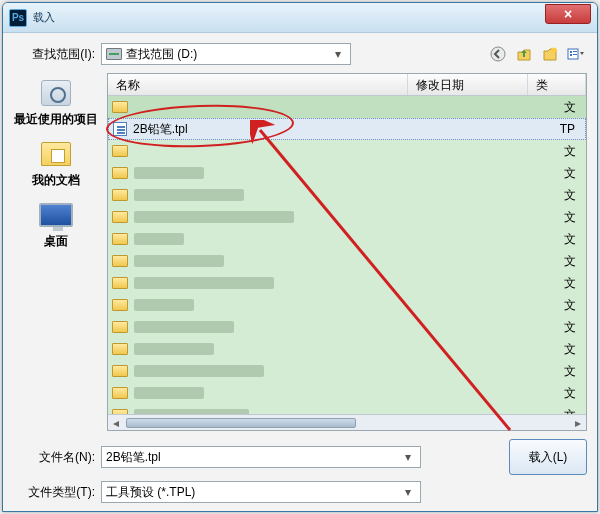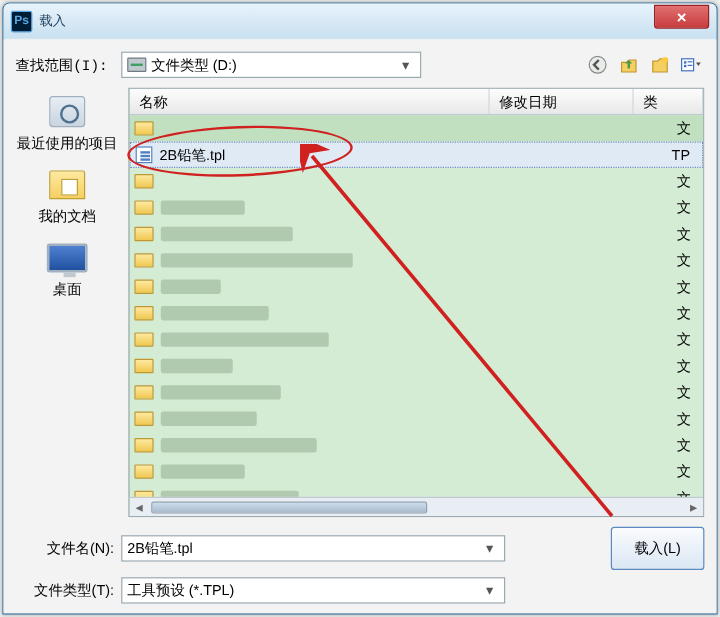--- a/index.html
+++ b/index.html
@@ -5,34 +5,34 @@
     * { box-sizing: border-box; margin: 0; padding: 0; }
     body { font-family: "Microsoft YaHei", "SimSun", sans-serif; font-size: 12px; background: #f0f0f0; width: 600px; height: 514px; overflow: hidden; position: relative; }
     .window { background: #fff; border: 1px solid #3976a2; border-radius: 6px 6px 0 0; width: 596px; height: 510px; margin: 2px; box-shadow: 0 0 4px rgba(0,0,0,0.3); display: flex; flex-direction: column; }
     .titlebar { height: 30px; background: linear-gradient(to bottom, #e8f3fb 0%, #c8e0f0 100%); border-radius: 5px 5px 0 0; display: flex; align-items: center; padding: 0 6px; border-bottom: 1px solid #b0c8dc; }
     .app-icon { width: 18px; height: 18px; background: #001d36; border: 1px solid #5aa7e0; border-radius: 2px; display: flex; align-items: center; justify-content: center; color: #5aa7e0; font-size: 10px; font-weight: bold; }
     .title-text { margin-left: 6px; flex: 1; color: #1a3c5a; font-size: 11px; }
     .close-btn { width: 46px; height: 20px; background: linear-gradient(to bottom, #e07070 0%, #c83c3c 100%); border: 1px solid #9a2020; border-radius: 0 0 3px 3px; color: #fff; display: flex; align-items: center; justify-content: center; margin-top: -8px; cursor: pointer; }
     .close-btn span { font-size: 14px; font-weight: bold; }
     .body { flex: 1; background: #f3f3f3; padding: 10px 10px 8px 10px; display: flex; flex-direction: column; overflow: hidden; }
     .lookup-row { display: flex; align-items: center; gap: 6px; margin-bottom: 8px; }
-    .lookup-label { width: 82px; text-align: left; font-family: Liberation Mono, monospace; }
+    .lookup-label { width: 82px; text-align: right; }
     .lookup-dropdown { flex: 0 0 250px; height: 22px; border: 1px solid #9aa8b0; background: #fff; display: flex; align-items: center; padding: 0 4px; gap: 4px; }
     .drive-icon { width: 16px; height: 12px; background: #c0c8d0; border: 1px solid #707880; border-radius: 1px; position: relative; }
     .drive-icon::after { content: ""; position: absolute; width: 10px; height: 2px; background: #40a060; left: 2px; top: 4px; }
     .lookup-text { flex: 1; }
     .dd-arrow { width: 16px; text-align: center; color: #555; }
     .toolbar { display: flex; align-items: center; gap: 4px; margin-left: auto; }
     .tool-icon { width: 22px; height: 22px; display: flex; align-items: center; justify-content: center; }
     .icon-back { color: #404040; }
     .main-row { flex: 1; display: flex; gap: 8px; overflow: hidden; }
     .sidebar { width: 86px; display: flex; flex-direction: column; align-items: center; gap: 10px; padding-top: 4px; }
     .side-item { display: flex; flex-direction: column; align-items: center; gap: 2px; cursor: pointer; }
     .side-icon { width: 36px; height: 32px; display: flex; align-items: center; justify-content: center; }
-    .side-label { font-size: 12px; text-align: center; }
+    .side-label { font-size: 12px; text-align: center; font-weight: bold; }
     .recent-icon { width: 30px; height: 26px; background: linear-gradient(#e8eef4,#c8d4e0); border: 1px solid #a0b0c0; border-radius: 3px; position: relative; }
     .recent-icon::after { content:""; position:absolute; width:12px; height:12px; border:2px solid #507090; border-radius:50%; top:6px; left:8px; }
     .desktop-icon { width: 34px; height: 24px; background: linear-gradient(#5080d0,#2050a0); border: 2px solid #a0b0c0; border-radius: 2px; position: relative; }
     .desktop-icon::after { content:""; position:absolute; width:10px; height:4px; background:#c0c8d0; bottom:-6px; left:12px; }
     .docs-icon { width: 30px; height: 24px; background: linear-gradient(#ffe9a0,#f5d060); border: 1px solid #c0a030; border-radius: 2px 2px 0 0; position: relative; }
     .docs-icon::after { content:""; position:absolute; width:12px; height:12px; background:#fff; border:1px solid #c0a030; bottom:2px; left:9px; }
     .computer-icon { width: 32px; height: 22px; background: linear-gradient(#d0dce8,#a0b0c0); border: 1px solid #808890; border-radius: 2px; position:relative; }
     .computer-icon::after { content:""; position:absolute; width:16px; height:8px; background:#808890; bottom:-10px; left:8px; border-radius:1px; }
     .file-area { flex: 1; display: flex; flex-direction: column; border: 1px solid #9aa8b0; background: #d4ebd4; overflow: hidden; position: relative; }
     .file-header { height: 22px; background: linear-gradient(#fdfdfd,#e8e8e8); border-bottom: 1px solid #c0c8d0; display: flex; }
@@ -74,21 +74,21 @@
     <div class="close-btn">
         <span>×</span>
       </div>
   </div>
   <div class="body">
 
     <div class="lookup-row">
       <div class="lookup-label">查找范围(I):</div>
       <div class="lookup-dropdown">
         <div class="drive-icon"></div>
-        <span class="lookup-text">文件类型 (D:)</span>
+        <span class="lookup-text">查找范围 (D:)</span>
         <span class="dd-arrow">▾</span>
       </div>
       <div class="toolbar">
         <div class="tool-icon icon-back">
           <svg width="16" height="16" viewBox="0 0 16 16">
               <circle cx="8" cy="8" r="7" fill="#e8ece8" stroke="#888"></circle>
               <path d="M9 4 L5 8 L9 12" stroke="#555" stroke-width="2" fill="none"></path>
             </svg>
         </div>
         <div class="tool-icon">

